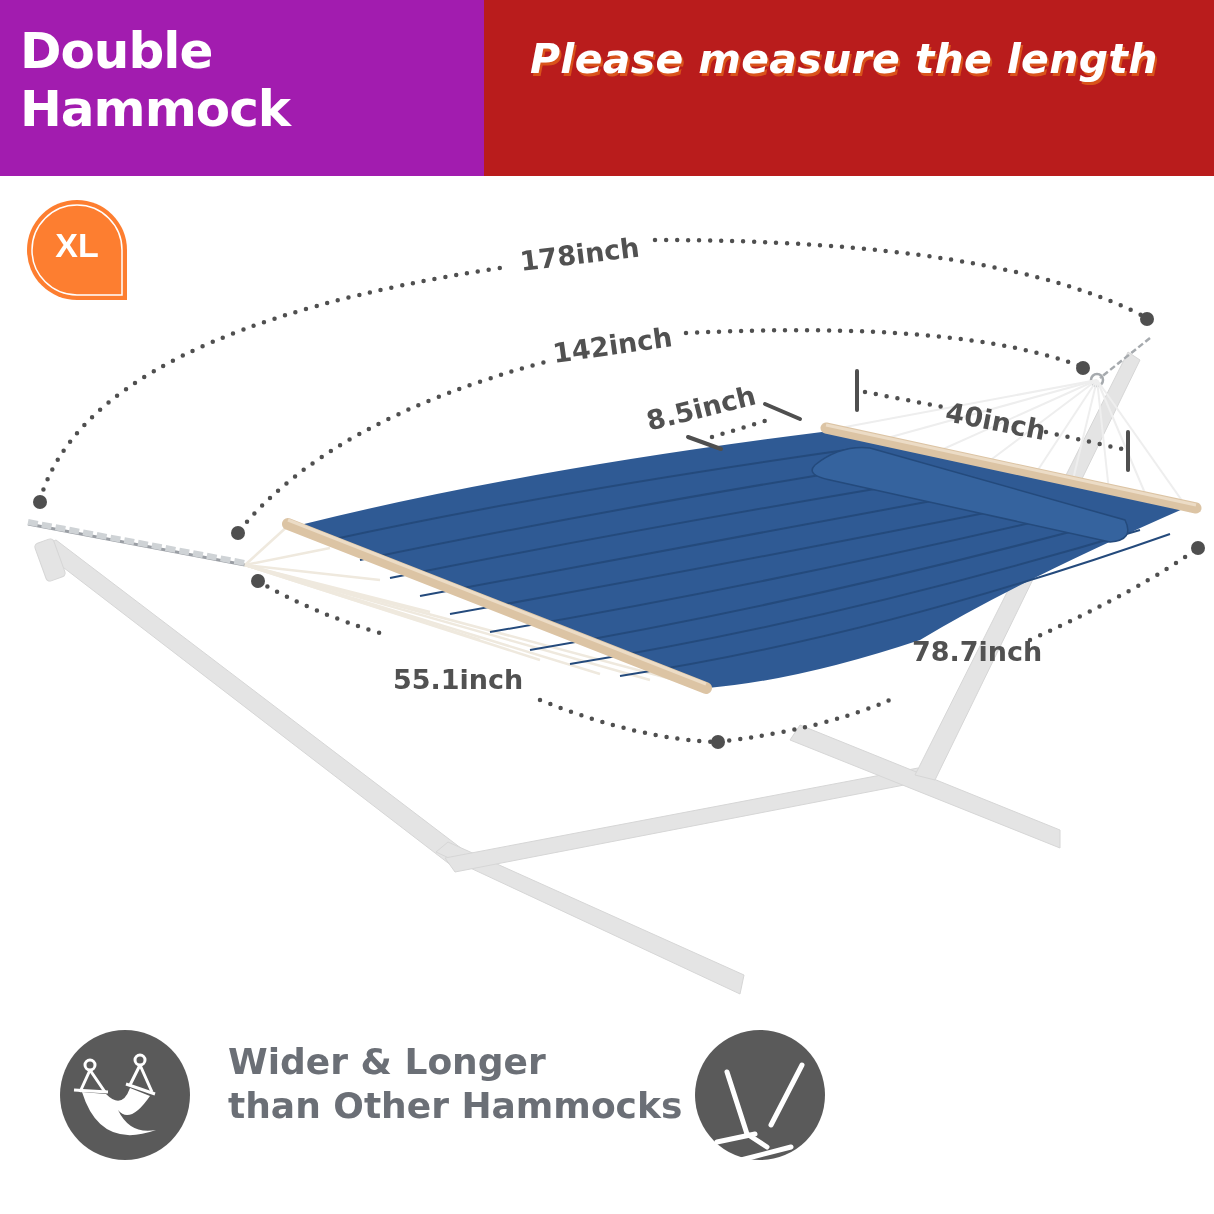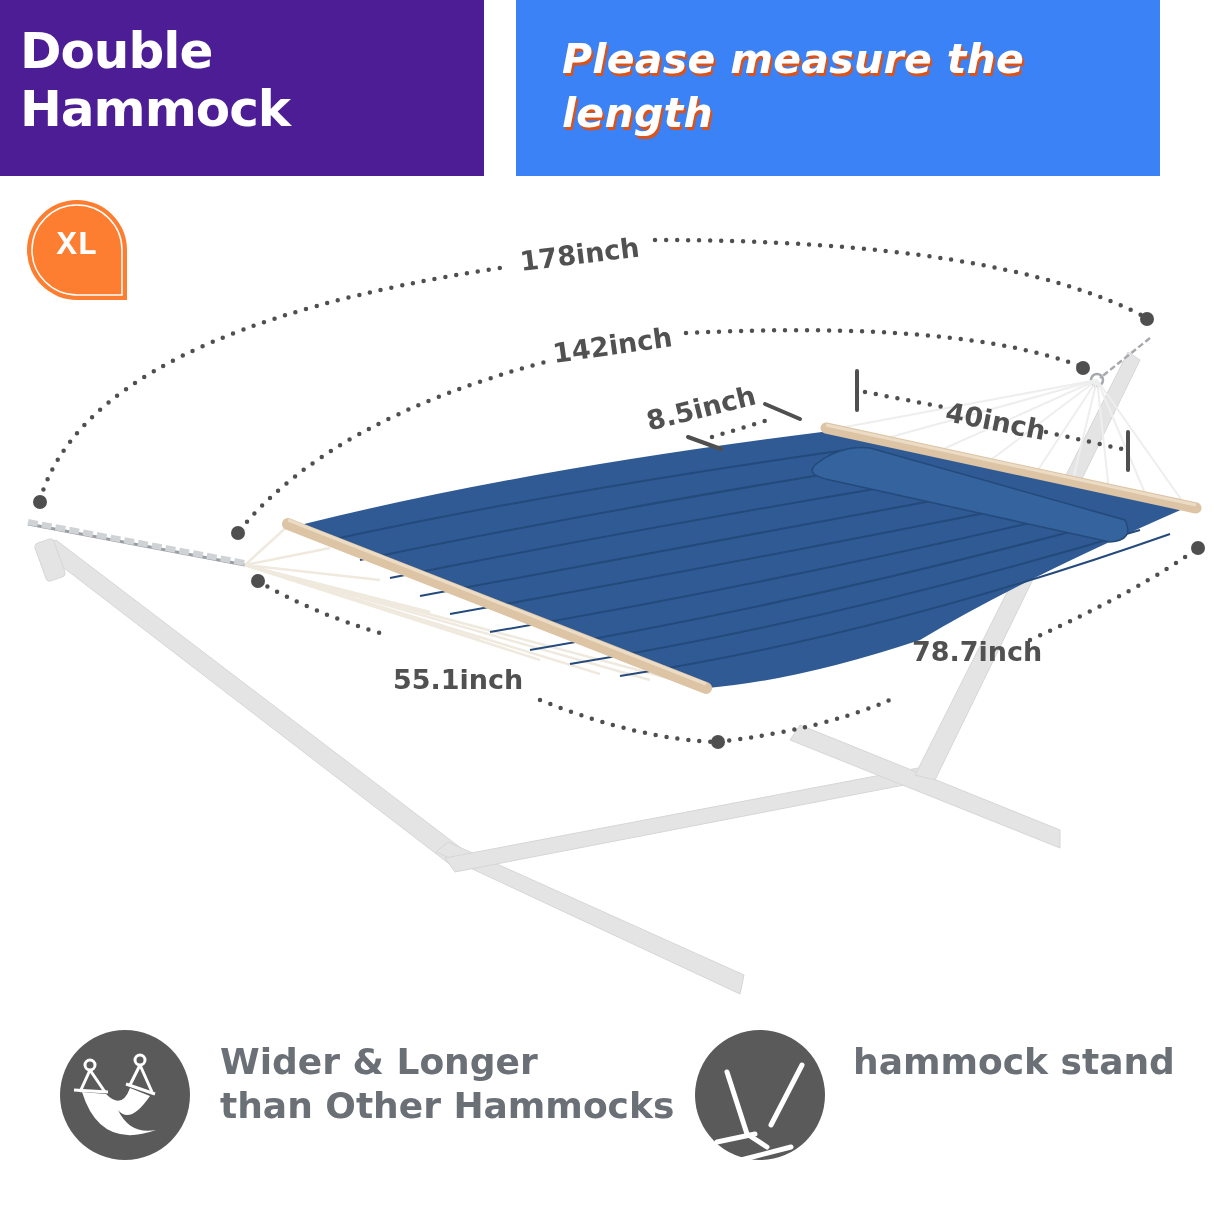--- a/index.html
+++ b/index.html
@@ -4,47 +4,46 @@
 <style>
   html, body { margin: 0; padding: 0; }
   body {
     width: 1214px; height: 1214px; position: relative; overflow: hidden;
     background: #ffffff;
     font-family: "Liberation Sans", "DejaVu Sans", sans-serif;
   }
   .header { position: absolute; left: 0; top: 0; width: 1214px; height: 176px; }
   .header-left {
     position: absolute; left: 0; top: 0; width: 484px; height: 176px;
-    background: #4c1d95;
+    background: #a21caf;
   }
   .header-left .title {
     position: absolute; left: 20px; top: 22px;
     color: #ffffff; font-weight: bold; font-size: 50px; line-height: 58px;
     font-family: "DejaVu Sans", sans-serif; letter-spacing: -1px;
   }
   .header-right {
-    position: absolute; left: 484px; top: 0; width: 644px; height: 176px;
-    background: #3b82f6;
-    margin-left: 32px;
+    position: absolute; left: 484px; top: 0; width: 730px; height: 176px;
+    background: #b91c1c;
   }
   .header-right .note {
     position: absolute; left: 46px; top: 32px;
     color: #ffffff; font-weight: bold; font-style: italic;
     font-size: 41px; line-height: 54px; letter-spacing: 0.3px;
     font-family: "DejaVu Sans", sans-serif;
     text-shadow: 2px 3px 0 #d9531a;
   }
   .badge {
     position: absolute; left: 27px; top: 200px; width: 100px; height: 100px;
   }
   .badge svg { position: absolute; left: 0; top: 0; }
   .badge .badge-text {
     position: absolute; left: 0; top: 26px; width: 100px; text-align: center;
     color: #ffffff; font-weight: bold; font-size: 34px;
-    font-family: Liberation Mono, monospace;
+    font-family: Liberation Sans, sans-serif;
   }
   .scene { position: absolute; left: 0; top: 176px; width: 1214px; height: 820px; }
   .dim-label {
     position: absolute; color: #515151; font-weight: bold; font-size: 27px;
     font-family: "DejaVu Sans", sans-serif; white-space: nowrap;
     transform-origin: left center;
   }
   .feature {
     position: absolute; top: 1030px; height: 130px;
   }
@@ -212,34 +211,33 @@
         <circle cx="30" cy="35" r="5"></circle>
         <circle cx="80" cy="30" r="5"></circle>
         <path d="M30 40 L20 62 M30 40 L45 62"></path>
         <path d="M80 35 L70 55 M80 35 L92 62"></path>
         <line x1="14" y1="60" x2="48" y2="62"></line>
         <line x1="66" y1="54" x2="95" y2="64"></line>
       </g>
       <path d="M22 62 Q40 120 96 100 Q70 105 58 80 Q70 95 90 66 L70 58 Q62 80 46 64 Z" fill="#ffffff"></path>
     </svg>
   </div>
-  <div class="ftext" style="left:160px;">
+  <div class="ftext" style="left:168px;">
     <div>Wider &amp; Longer</div>
     <div>than Other Hammocks</div>
   </div>
 </div>
 
 <div class="feature" style="left:695px; width:500px;">
   <div class="circle">
     <svg width="130" height="130" viewBox="0 0 130 130">
       <g stroke="#ffffff" stroke-width="5" stroke-linecap="round">
         <line x1="32" y1="42" x2="52" y2="104"></line>
         <line x1="107" y1="35" x2="76" y2="95"></line>
         <line x1="22" y1="112" x2="60" y2="104"></line>
         <line x1="52" y1="104" x2="72" y2="117"></line>
         <line x1="42" y1="131" x2="96" y2="117"></line>
       </g>
     </svg>
   </div>
   <div class="ftext" style="left:158px;">
-    <div>hammock stand</div>
   </div>
 </div>
 
 </body></html>

